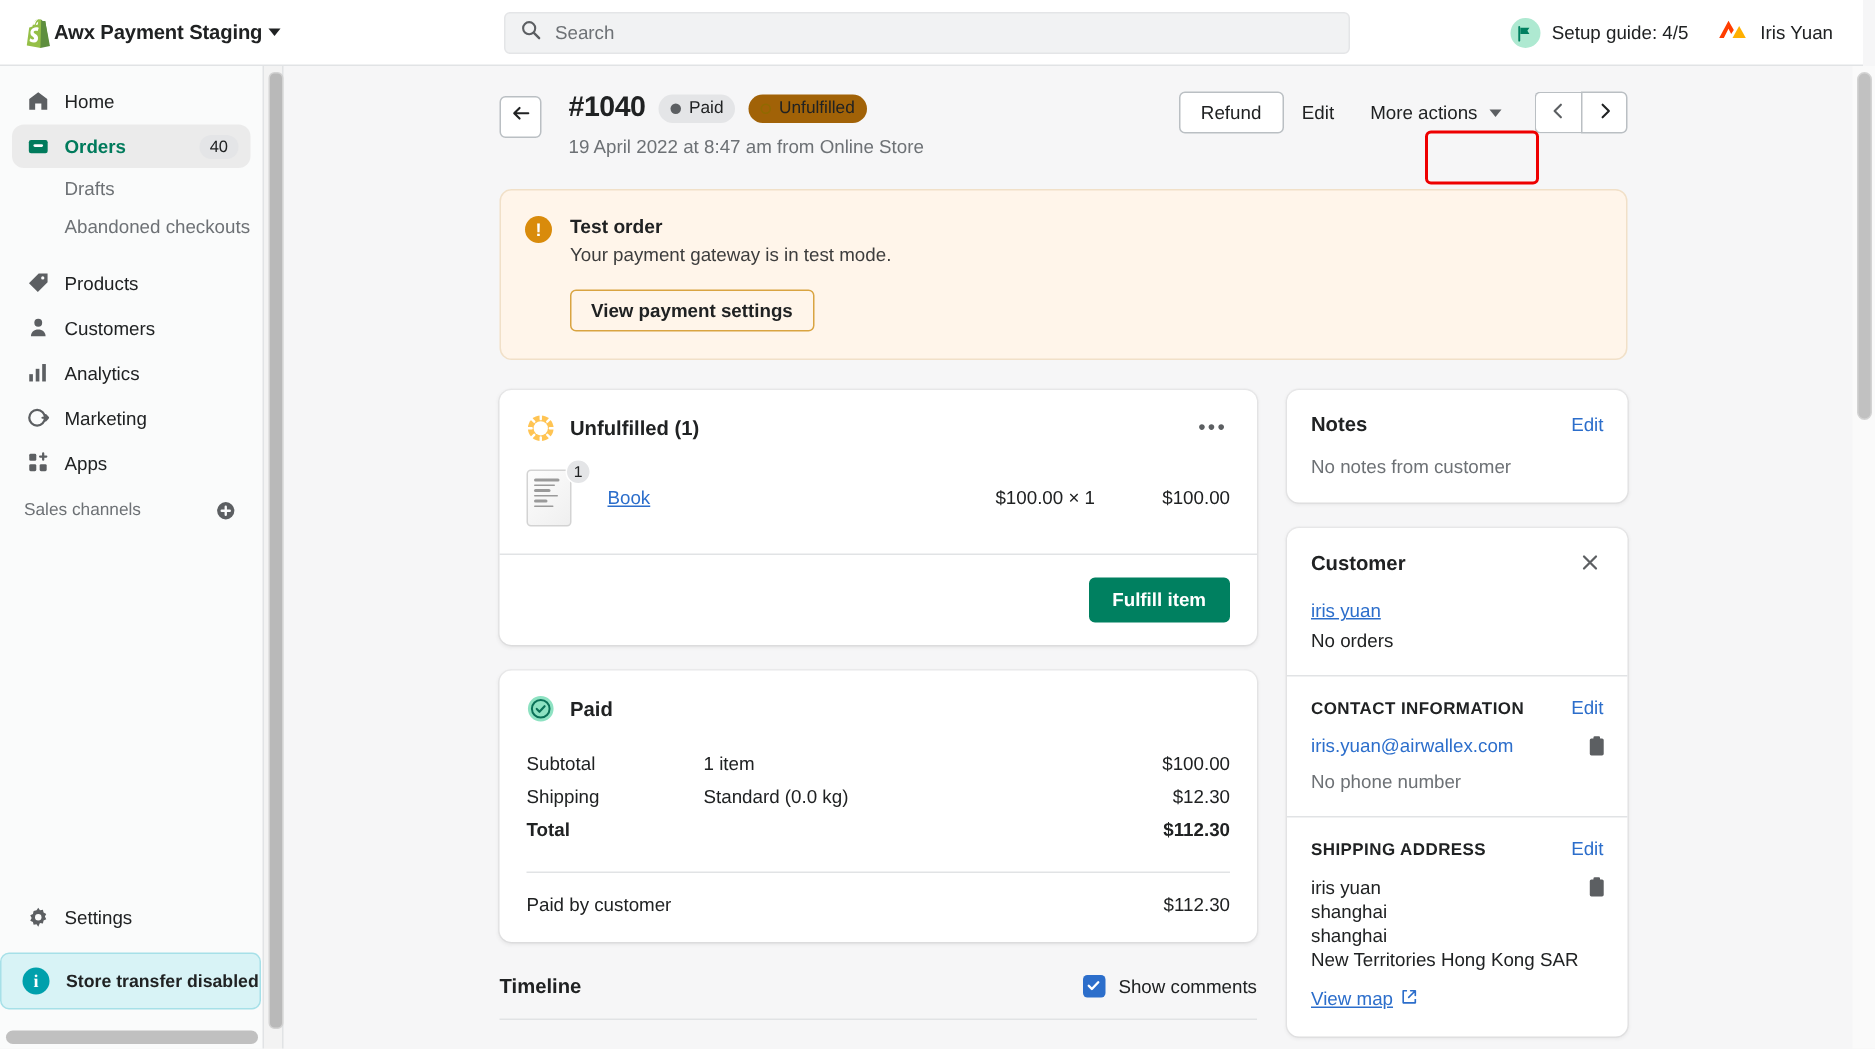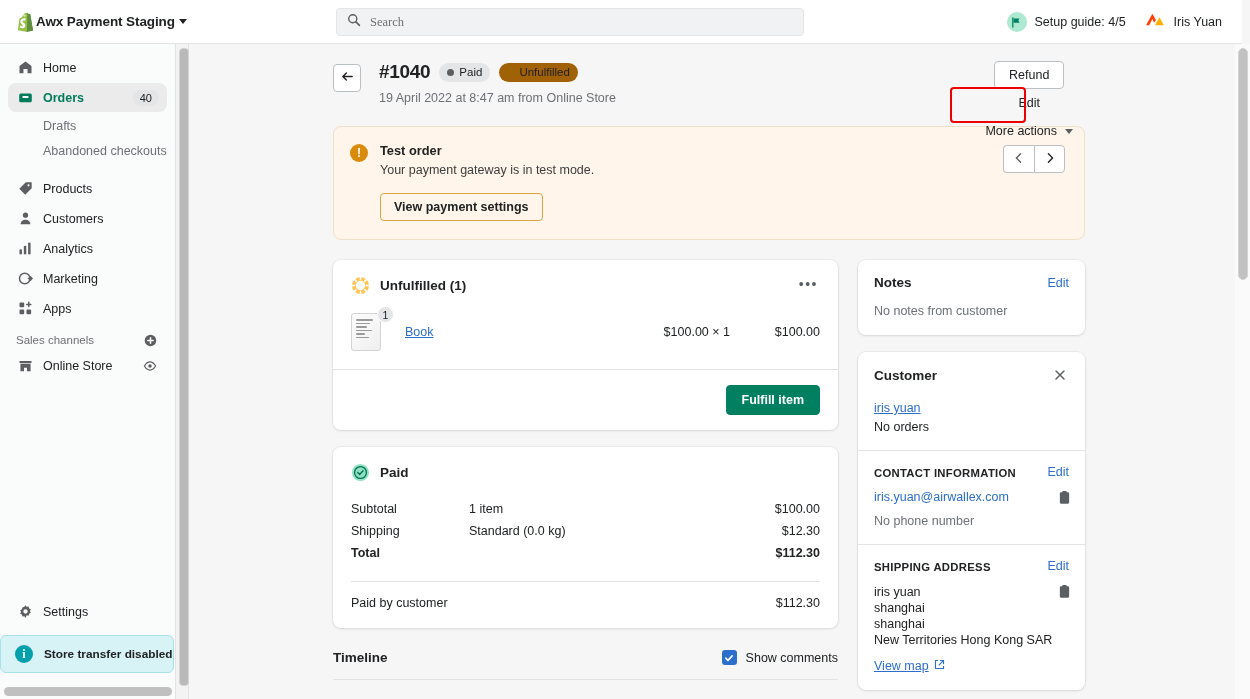--- a/index.html
+++ b/index.html
@@ -18,21 +18,21 @@
     background: #ffffff;
     border-bottom: 1px solid #e1e3e5;
     display: flex; align-items: center;
     z-index: 40;
   }
   .brand { display: flex; align-items: center; width: 190px; padding-left: 14px; }
   .shopify-logo { width: 22px; height: 24px; flex: none; }
   .brand-name { font-size: 13.5px; font-weight: 700; color: #202223; letter-spacing: -0.1px; white-space: nowrap;}
   .brand-caret { width: 0; height: 0; border-left: 4.5px solid transparent; border-right: 4.5px solid transparent; border-top: 5.5px solid #202223; margin-left: 4px; }
 
-  .searchwrap { position: absolute; left: 336px; top: 8px; width: 468px; height: 28px; font-family: Liberation Serif, serif; }
+  .searchwrap { position: absolute; left: 336px; top: 8px; width: 564px; height: 28px; }
   .searchbox {
     width: 100%; height: 100%;
     background: #f1f2f3;
     border: 1px solid #e4e5e7;
     border-radius: 4px;
     display: flex; align-items: center; padding-left: 10px; gap: 9px;
   }
   .searchbox .ph { font-size: 12.5px; color: #6d7175; }
 
   .topright { position: absolute; right: 20px; top: 0; height: 44px; display: flex; align-items: center; gap: 18px; }
@@ -112,21 +112,21 @@
     display: inline-flex; align-items: center; gap: 5px;
     height: 19px; border-radius: 10px; padding: 0 8px;
     font-size: 11.5px; color: #202223; white-space: nowrap;
   }
   .pill-paid { background: #e4e5e7; }
   .pill-paid .dot { width: 7px; height: 7px; border-radius: 50%; background: #5c5f62; }
   .pill-unf { background: #a16207; }
   .pill-unf .ring { width: 7px; height: 7px; border-radius: 50%; border: 1.6px solid #916a00; }
   .order-sub { font-size: 12.5px; color: #6d7175; margin-top: 8px; }
 
-  .head-actions { position: absolute; right: 0; top: 17px; display: flex; align-items: center; gap: 0; flex-direction: column; }
+  .head-actions { position: absolute; right: 0; top: 17px; display: flex; align-items: center; gap: 0; }
   .btn-plain {
     height: 28px; border: 1px solid #babfc3; border-radius: 4px; background: #fff;
     font-size: 12.5px; color: #202223; padding: 0 14px; cursor: pointer;
     font-family: "Liberation Sans", sans-serif; display: flex; align-items: center;
   }
   .btn-flat {
     height: 28px; border: none; background: transparent;
     font-size: 12.5px; color: #202223; padding: 0 12px; cursor: pointer;
     font-family: "Liberation Sans", sans-serif; display: flex; align-items: center; gap: 8px;
   }
@@ -376,35 +376,20 @@
   <div class="section-head">
     <span class="t">Sales channels</span>
     <span class="plus-btn">
       <svg width="13" height="13" viewBox="0 0 14 14">
           <circle cx="7" cy="7" r="6.2" fill="#5c5f62"></circle>
           <path d="M7 4.1v5.8M4.1 7h5.8" stroke="#fafbfb" stroke-width="1.7" stroke-linecap="round"></path>
         </svg>
     </span>
   </div>
 
-  <div class="nav-item">
-    <span class="ico">
-      <svg width="15" height="15" viewBox="0 0 16 16">
-          <path d="M1.6 3.2h12.8v2.2H1.6z" fill="#5c5f62"></path>
-          <path d="M2.6 6.2h10.8V14H9.6v-3.6H6.4V14H2.6z" fill="#5c5f62"></path>
-        </svg>
-    </span>
-    <span class="lbl">Online Store</span>
-    <span class="eye-btn">
-      <svg width="14" height="14" viewBox="0 0 16 16">
-          <path d="M8 3.4C4.4 3.4 1.6 8 1.6 8s2.8 4.6 6.4 4.6S14.4 8 14.4 8 11.6 3.4 8 3.4z" fill="none" stroke="#5c5f62" stroke-width="1.4"></path>
-          <circle cx="8" cy="8" r="2" fill="#5c5f62"></circle>
-        </svg>
-    </span>
-  </div>
 
   <div class="settings-row">
     <div class="nav-item">
       <span class="ico">
         <svg width="15" height="15" viewBox="0 0 16 16">
             <path d="M8 1.2 9.2 3l2.1-.4.5 2.1 1.9.9-1 1.9 1 1.9-1.9.9-.5 2.1-2.1-.4L8 14.8 6.8 13l-2.1.4-.5-2.1-1.9-.9 1-1.9-1-1.9 1.9-.9.5-2.1L6.8 3z" fill="#5c5f62"></path>
             <circle cx="8" cy="8" r="2.3" fill="#fafbfb"></circle>
           </svg>
       </span>
       <span class="lbl">Settings</span>

